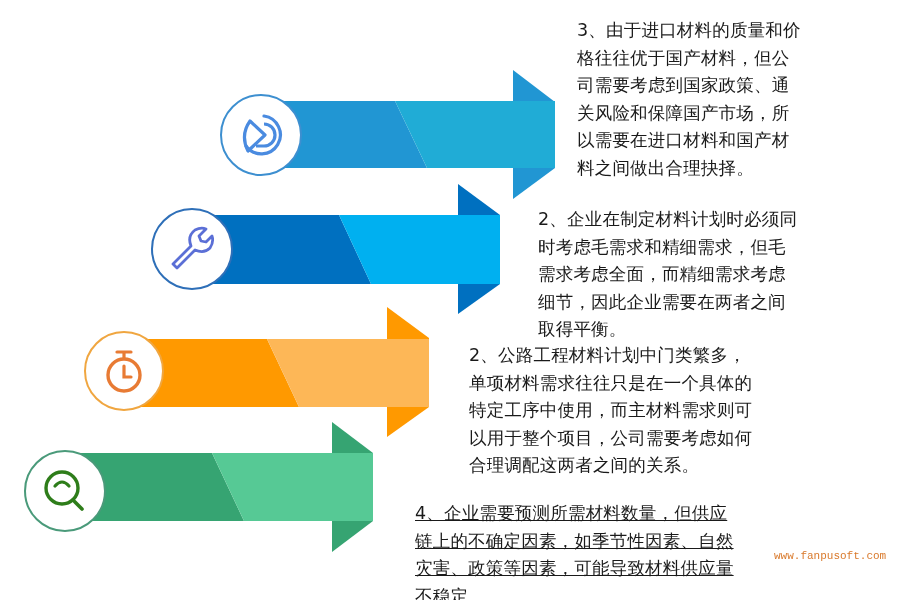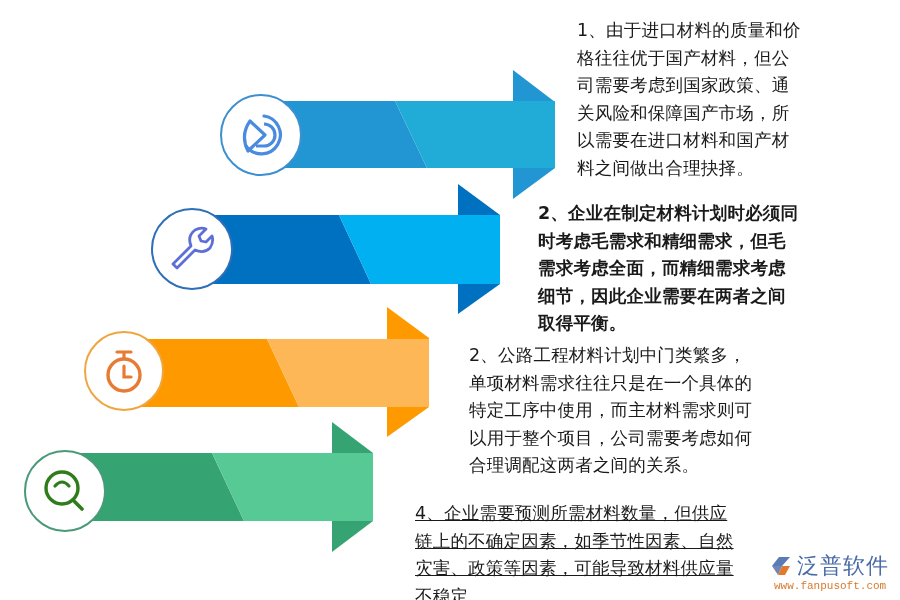--- a/index.html
+++ b/index.html
@@ -77,44 +77,36 @@
 </div>
 
 <div class="icon-circle" style="left:24px; top:450px; width:82px; height:82px; border:2px solid #4a9a7a;">
   <svg viewBox="0 0 54 54">
     <circle cx="24" cy="24" r="16" fill="none" stroke="#2e7d1a" stroke-width="3.4"></circle>
     <path d="M17 22 Q24 14 31 22" fill="none" stroke="#2e7d1a" stroke-width="3.2" stroke-linecap="round"></path>
     <line x1="35" y1="36" x2="44" y2="45" stroke="#2e7d1a" stroke-width="3.6" stroke-linecap="round"></line>
   </svg>
 </div>
 
-<div class="desc" style="left:577px; top:17px;">1、由于进口材料的质量和价
+<div class="desc" style="left:577px; top:17px;">3、由于进口材料的质量和价
 格往往优于国产材料，但公
 司需要考虑到国家政策、通
 关风险和保障国产市场，所
 以需要在进口材料和国产材
 料之间做出合理抉择。</div>
-<div class="desc" style="left:538px; top:200px;font-weight:bold;">2、企业在制定材料计划时必须同
+<div class="desc" style="left:538px; top:206px;">2、企业在制定材料计划时必须同
 时考虑毛需求和精细需求，但毛
 需求考虑全面，而精细需求考虑
 细节，因此企业需要在两者之间
 取得平衡。</div>
 <div class="desc" style="left:469px; top:342px;">2、公路工程材料计划中门类繁多，
 单项材料需求往往只是在一个具体的
 特定工序中使用，而主材料需求则可
 以用于整个项目，公司需要考虑如何
 合理调配这两者之间的关系。</div>
 <div class="desc" style="left:415px; top:500px;text-decoration:underline;">4、企业需要预测所需材料数量，但供应
 链上的不确定因素，如季节性因素、自然
 灾害、政策等因素，可能导致材料供应量
 不稳定。</div>
 
 <div class="logo">
-  <div class="logo-row">
-    <svg width="24" height="22" viewBox="0 0 24 22">
-      <path d="M2 11 L9 2 L20 2 L12 11 Z" fill="#5a7bb5"></path>
-      <path d="M2 11 L12 11 L8 20 Z" fill="#6e87b8"></path>
-      <path d="M12 11 L20 11 L15 20 L8 20 Z" fill="#e27a2e"></path>
-    </svg>
-    <span class="logo-name">泛普软件</span>
-  </div>
   <div class="logo-url">www.fanpusoft.com</div>
 </div>
 
 </body></html>

